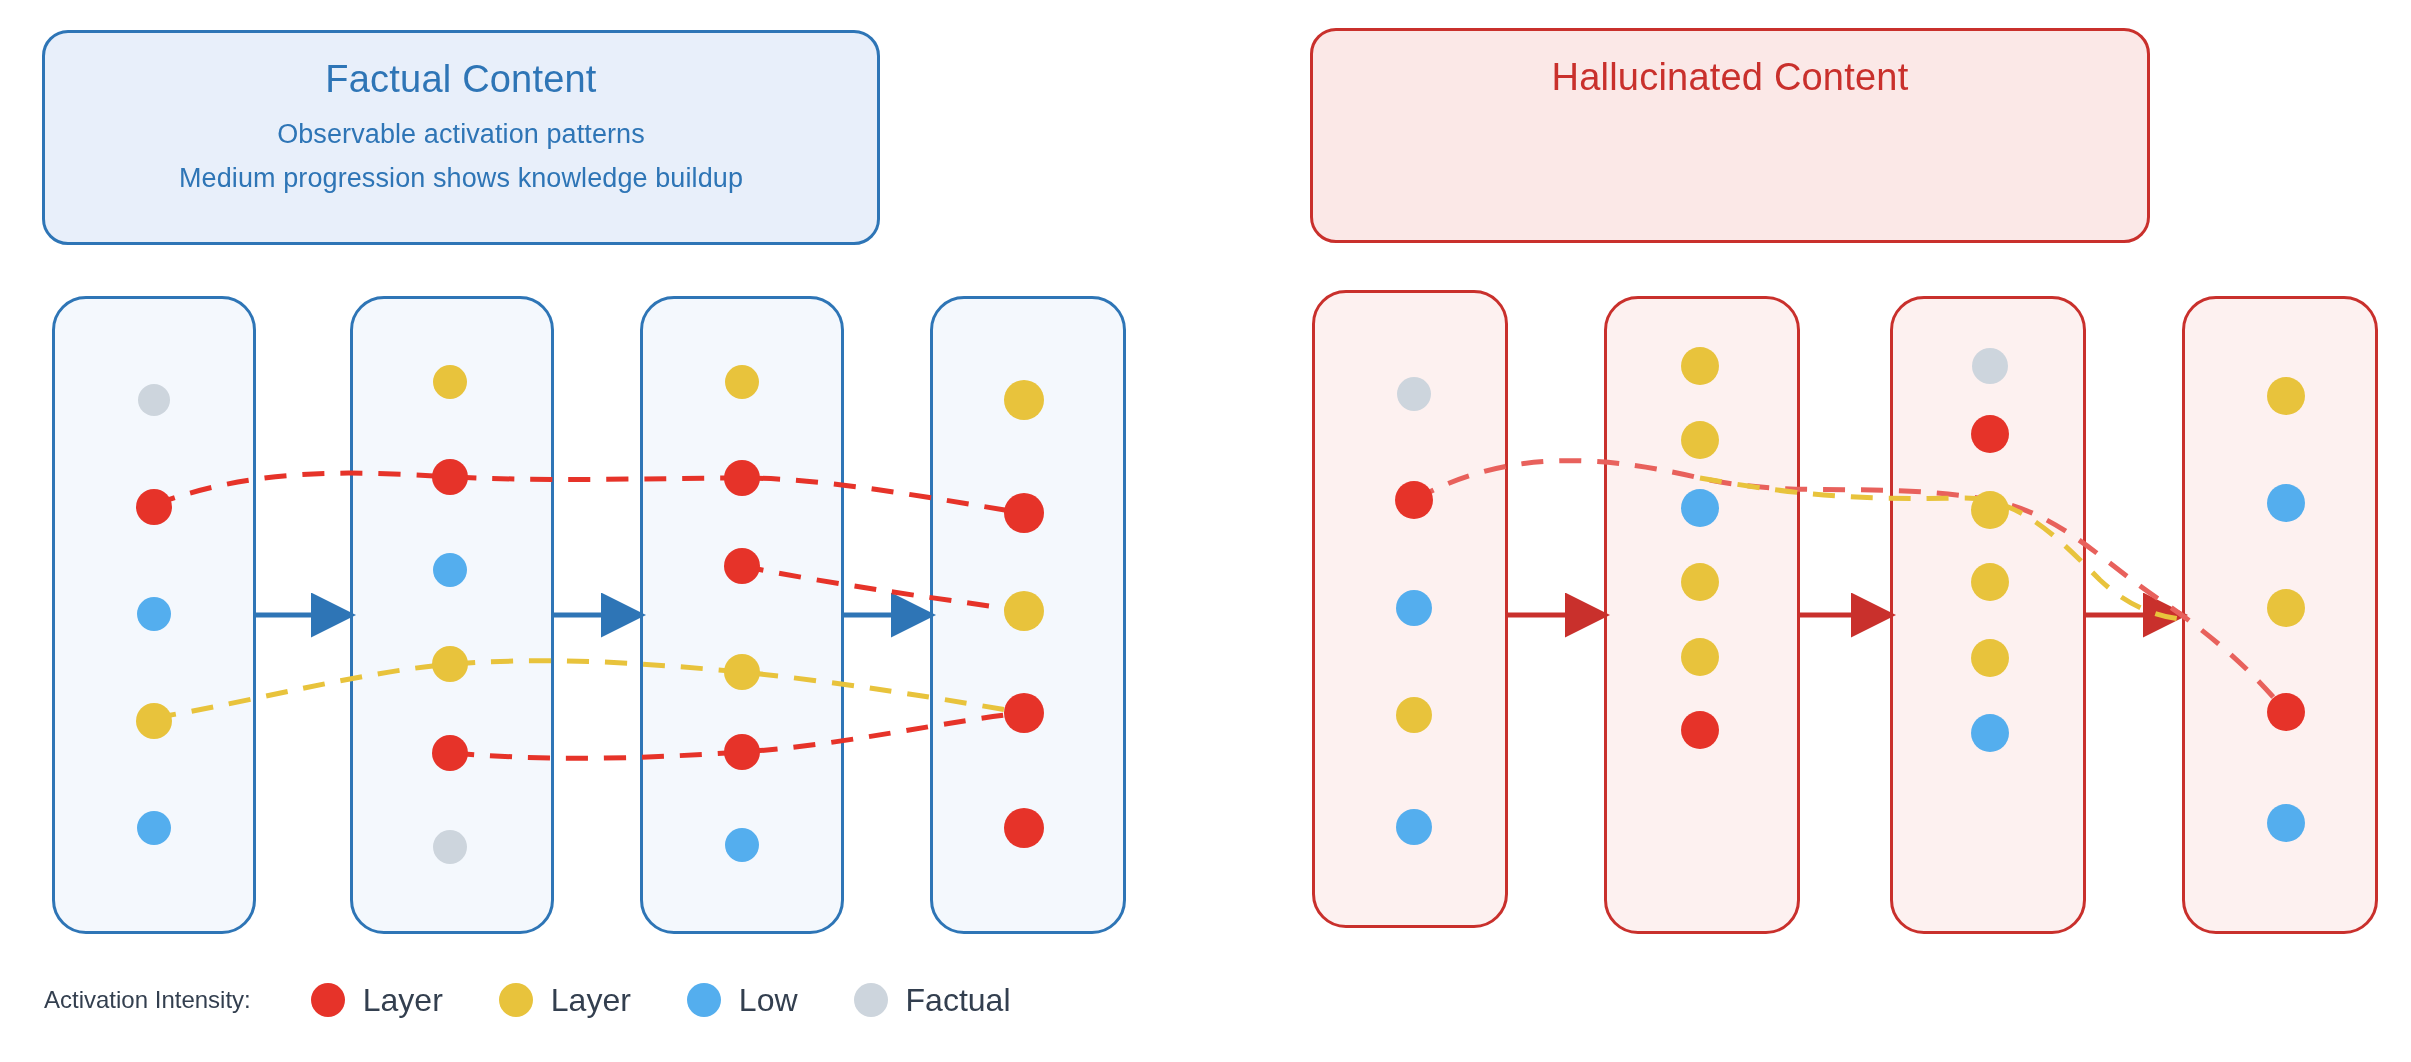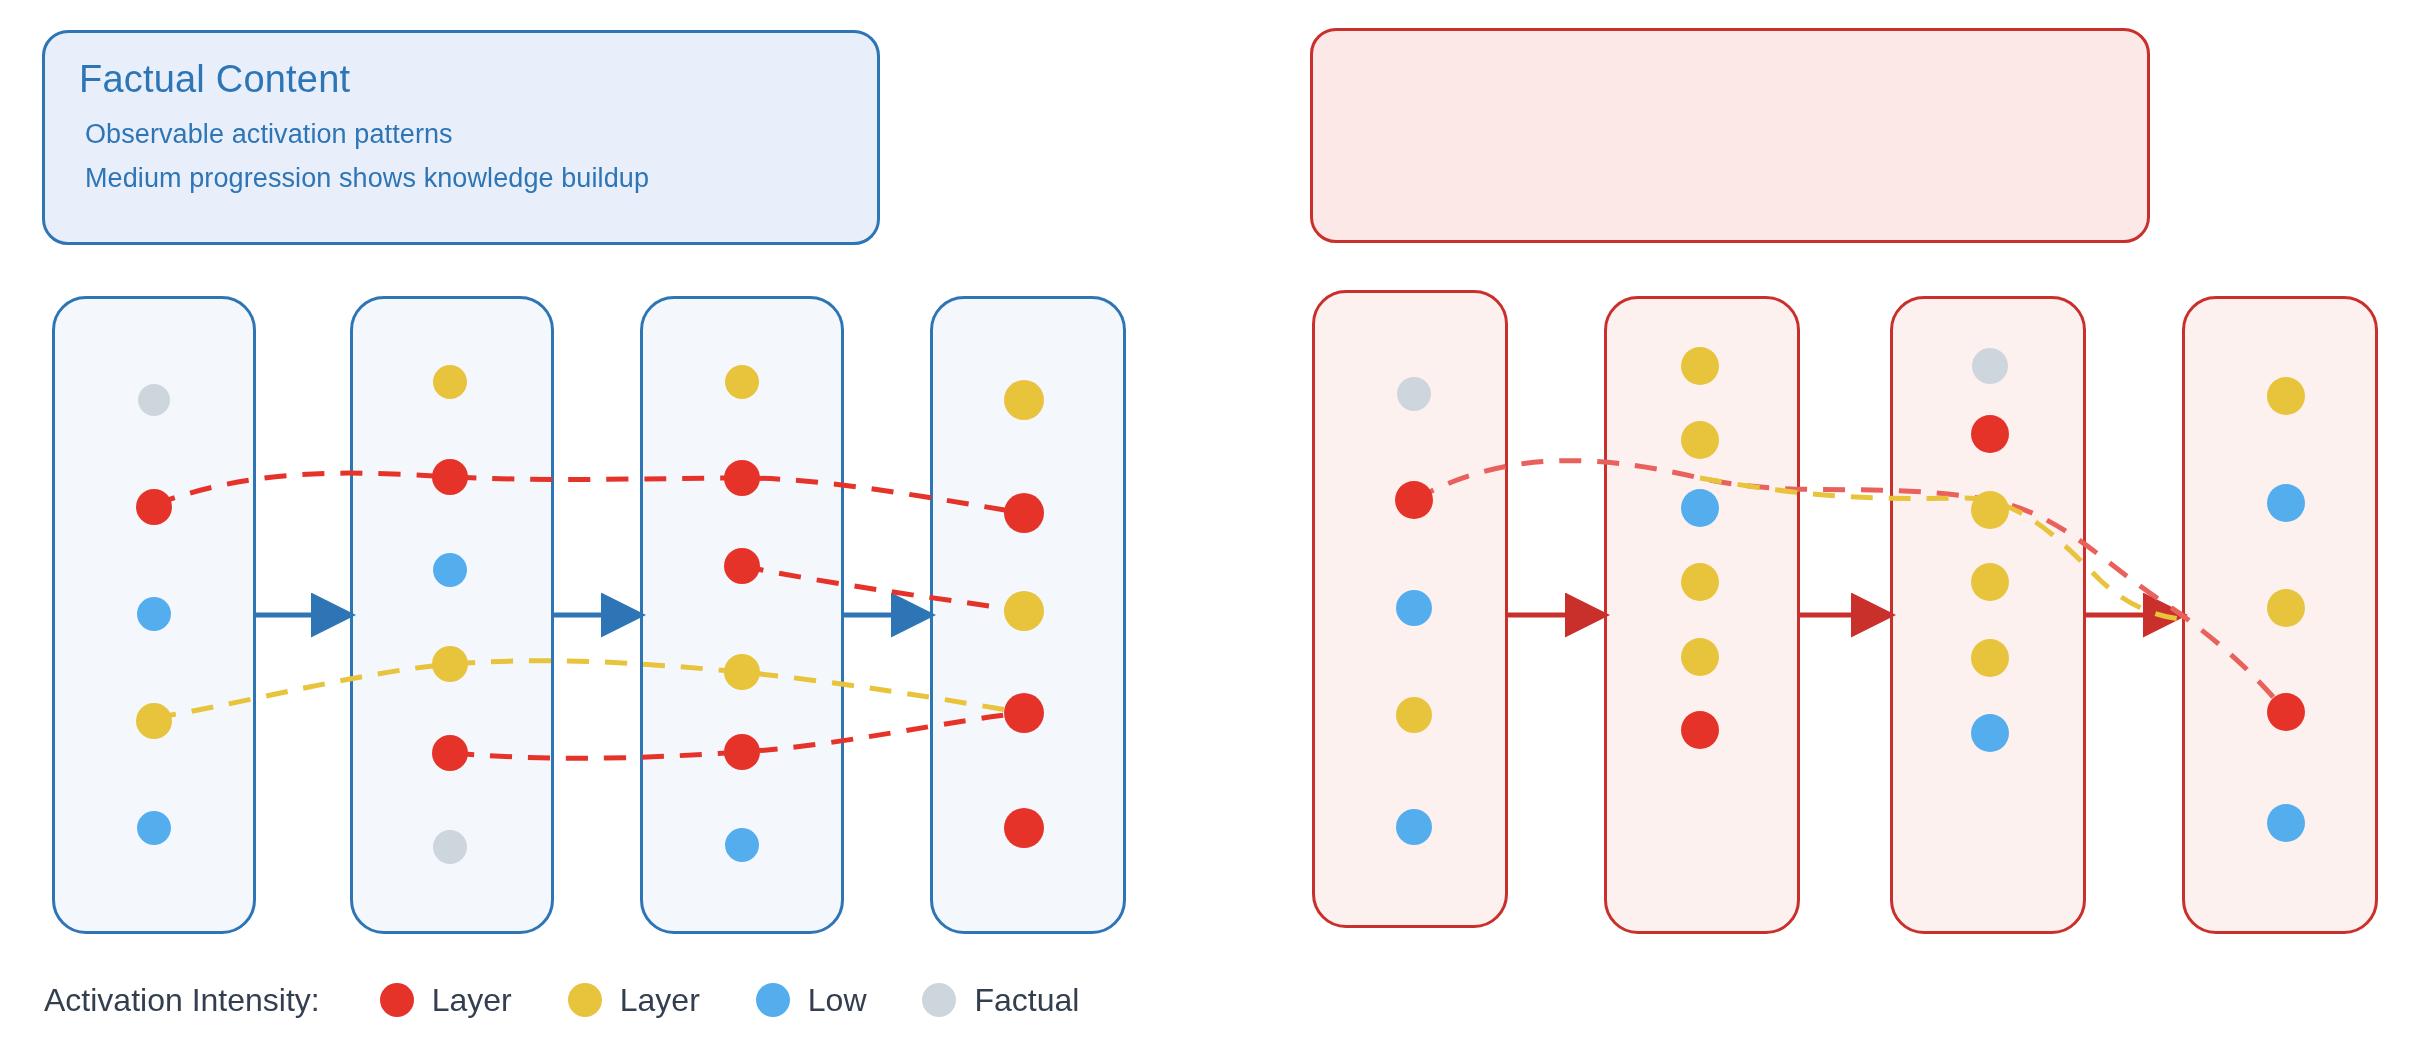--- a/index.html
+++ b/index.html
@@ -11,20 +11,21 @@
     width: 2411px;
     height: 1062px;
     position: relative;
     overflow: hidden;
     font-family: "Liberation Sans", sans-serif;
   }
 
   .stage {
     position: absolute;
     inset: 0;
+    text-align: center;
   }
 
   
   .callout {
     position: absolute;
     border-radius: 26px;
     box-sizing: border-box;
     padding: 26px 34px 18px 34px;
   }
   .callout.factual {
@@ -100,21 +101,21 @@
   
   .legend {
     position: absolute;
     left: 44px;
     top: 970px;
     height: 60px;
     display: flex;
     align-items: center;
   }
   .legend-title {
-    font-size: 32px;
+    font-size: 24px;
     color: #333F4F;
     margin-right: 60px;
     white-space: nowrap;
   }
   .legend-item {
     display: flex;
     align-items: center;
     white-space: nowrap;
   }
   .legend-swatch {
@@ -135,20 +136,21 @@
 
 <div class="stage">
 
   <div class="callout factual">
     <div class="callout-title">Factual Content</div>
     <div class="callout-line">Observable activation patterns</div>
     <div class="callout-line">Medium progression shows knowledge buildup</div>
   </div>
 
   <div class="callout halluc">
+    <div class="callout-title">Hallucinated Content</div>
   </div>
 
   <div class="panel blue" style="left:52px;  top:296px; width:204px; height:638px;"></div>
   <div class="panel blue" style="left:350px; top:296px; width:204px; height:638px;"></div>
   <div class="panel blue" style="left:640px; top:296px; width:204px; height:638px;"></div>
   <div class="panel blue" style="left:930px; top:296px; width:196px; height:638px;"></div>
 
   <div class="panel red" style="left:1312px; top:290px; width:196px; height:638px;"></div>
   <div class="panel red" style="left:1604px; top:296px; width:196px; height:638px;"></div>
   <div class="panel red" style="left:1890px; top:296px; width:196px; height:638px;"></div>

